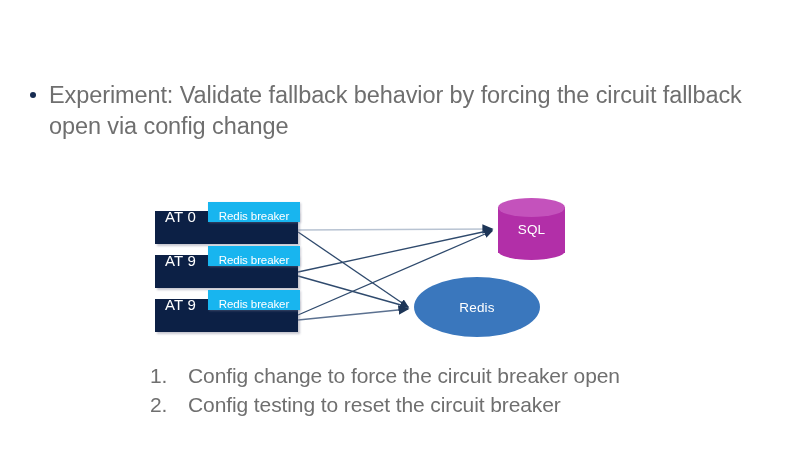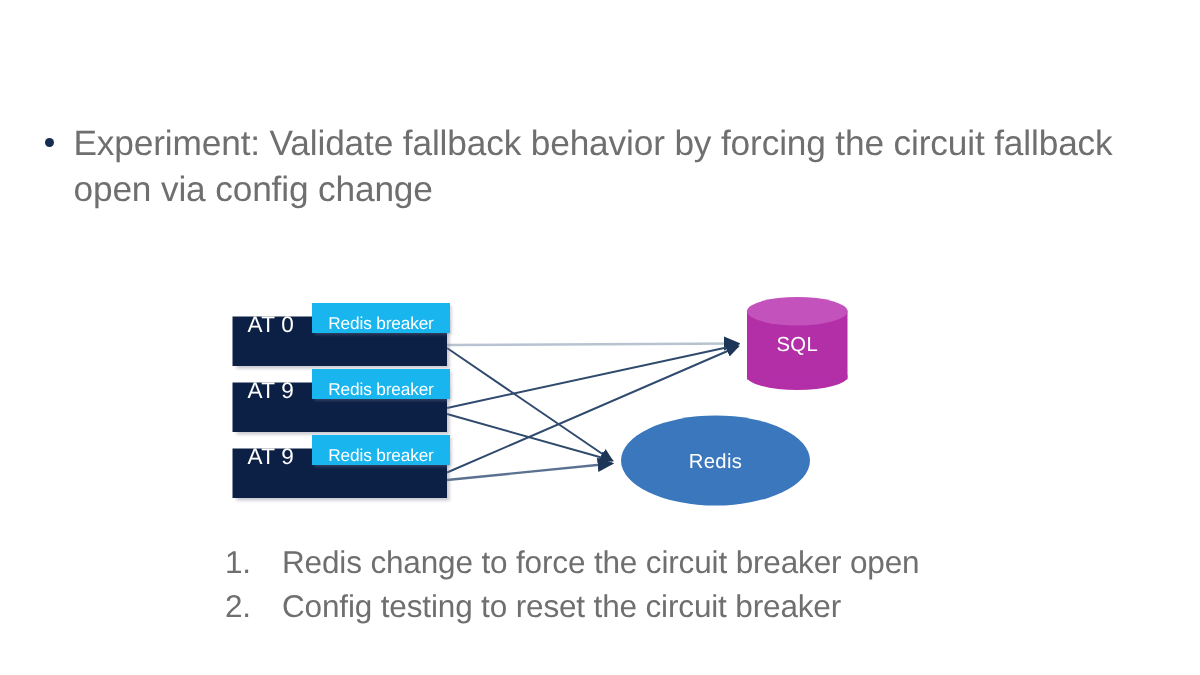--- a/index.html
+++ b/index.html
@@ -277,21 +277,21 @@
 
     <div id="redis-node">
       <span id="redis-text">Redis</span>
     </div>
 
   </div>
 
   <ol id="numbered-list">
     <li>
       <span class="num">1.</span>
-      <span>Redis change to force the circuit breaker open</span>
+      <span>Config change to force the circuit breaker open</span>
     </li>
     <li>
       <span class="num">2.</span>
       <span>Config testing to reset the circuit breaker</span>
     </li>
   </ol>
 
 </div>
 
 </body></html>

